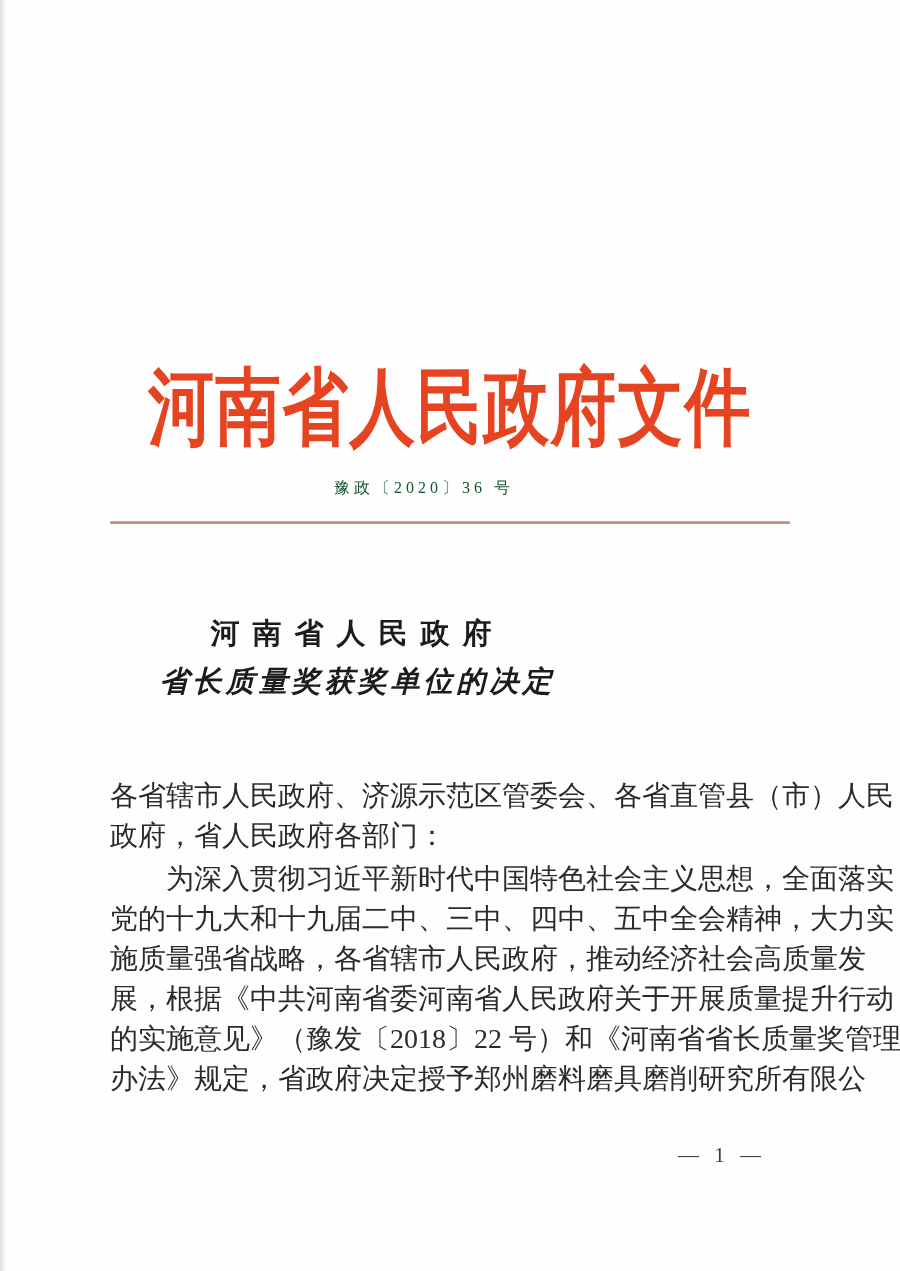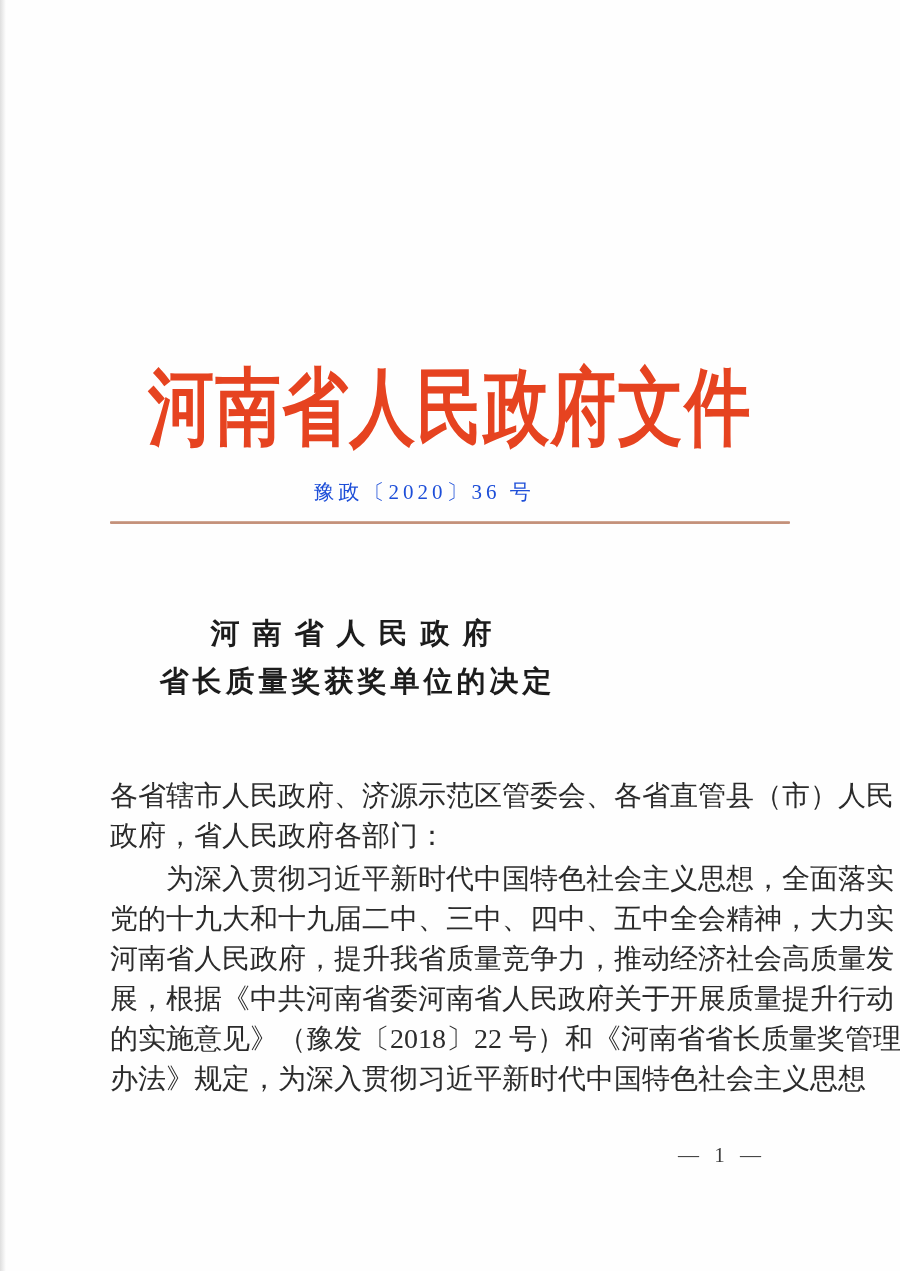--- a/index.html
+++ b/index.html
@@ -47,23 +47,23 @@
     transform: scaleX(0.78);
     transform-origin: center;
   }
   
   .doc-number {
     position: absolute;
     top: 478px;
     left: 0;
     width: 848px;
     text-align: center;
-    font-size: 21px;
+    font-size: 16px;
     letter-spacing: 4px;
-    color: #1d4ed8;
+    color: #14532d;
   }
   
   .rule {
     position: absolute;
     top: 521px;
     left: 110px;
     width: 680px;
     height: 3px;
     background: linear-gradient(to bottom, #d8b3a0, var(--rule_brown) 55%, #c9977f);
     border-radius: 1px;
@@ -78,21 +78,21 @@
     font-weight: bold;
     color: var(--title_ink);
   }
   .title-line {
     font-size: 29px;
     line-height: 48px;
     white-space: nowrap;
   }
   .title-l1 { letter-spacing: 13px; }
   .title-l2 { letter-spacing: 1px; }
-  .title-l3 { letter-spacing: 4px; }
+  .title-l3 { letter-spacing: 4px; font-style: italic; }
   
   .body-text {
     position: absolute;
     top: 776px;
     left: 110px;
     width: 680px;
     font-size: 28px;
     color: var(--ink);
   }
   .line {
@@ -140,20 +140,20 @@
 </div>
 
 <div class="body-text">
   <div class="salutation">
     <div class="line">各省辖市人民政府、济源示范区管委会、各省直管县（市）人民</div>
     <div class="line line-left">政府，省人民政府各部门：</div>
   </div>
   <div class="paragraph">
     <div class="line indent">为深入贯彻习近平新时代中国特色社会主义思想，全面落实</div>
     <div class="line">党的十九大和十九届二中、三中、四中、五中全会精神，大力实</div>
-    <div class="line">河南省人民政府，提升我省质量竞争力，推动经济社会高质量发</div>
+    <div class="line">施质量强省战略，各省辖市人民政府，推动经济社会高质量发</div>
     <div class="line">展，根据《中共河南省委河南省人民政府关于开展质量提升行动</div>
     <div class="line">的实施意见》（豫发〔2018〕22 号）和《河南省省长质量奖管理</div>
-    <div class="line">办法》规定，为深入贯彻习近平新时代中国特色社会主义思想</div>
+    <div class="line">办法》规定，省政府决定授予郑州磨料磨具磨削研究所有限公</div>
   </div>
 </div>
 
 <div class="page-number">— 1 —</div>
 
 </body></html>

